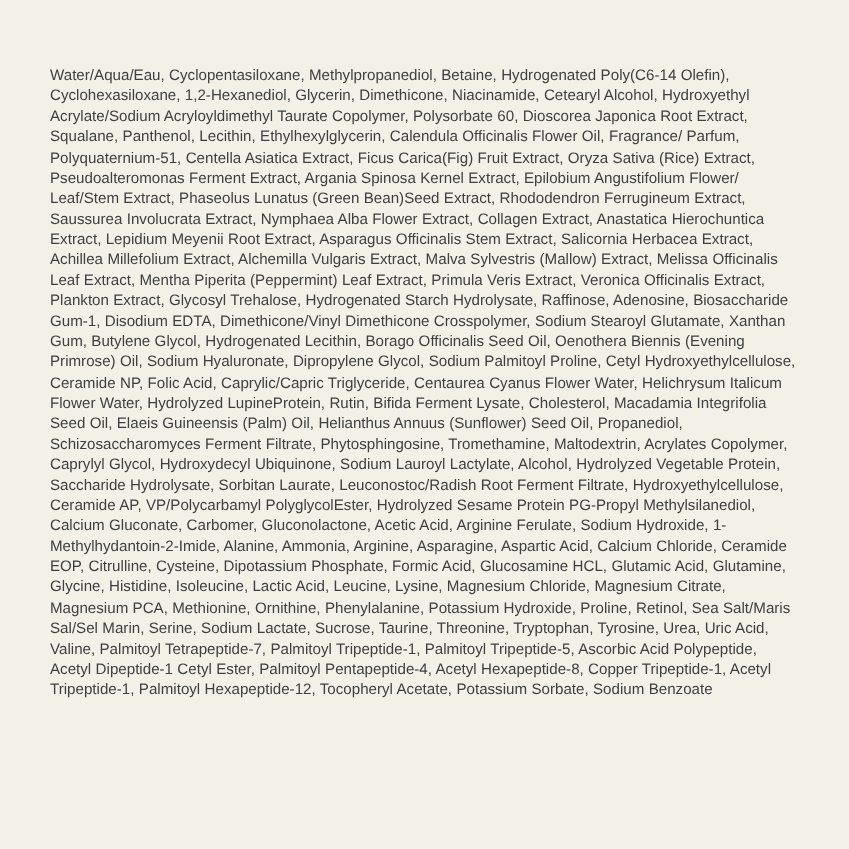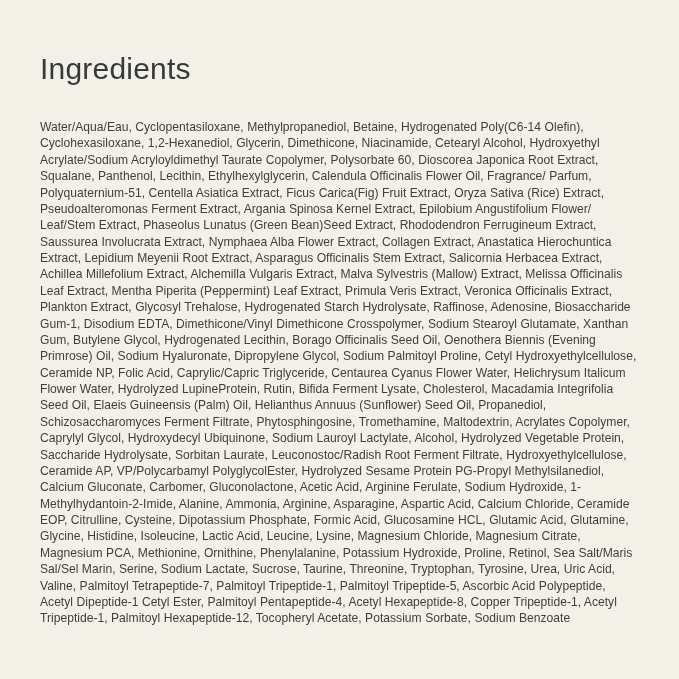--- a/index.html
+++ b/index.html
@@ -36,15 +36,14 @@
     text-align: left;
     word-spacing: 0.1px;
     letter-spacing: 0.01px;
     max-width: 600px;
   }
 </style>
 </head>
 <body>
 
 <div class="page">
-  <h1 class="title">Ingredients</h1>
   <div class="ingredients-body">Water/Aqua/Eau, Cyclopentasiloxane, Methylpropanediol, Betaine, Hydrogenated Poly(C6-14 Olefin), Cyclohexasiloxane, 1,2-Hexanediol, Glycerin, Dimethicone, Niacinamide, Cetearyl Alcohol, Hydroxyethyl Acrylate/Sodium Acryloyldimethyl Taurate Copolymer, Polysorbate 60, Dioscorea Japonica Root Extract, Squalane, Panthenol, Lecithin, Ethylhexylglycerin, Calendula Officinalis Flower Oil, Fragrance/ Parfum, Polyquaternium-51, Centella Asiatica Extract, Ficus Carica(Fig) Fruit Extract, Oryza Sativa (Rice) Extract, Pseudoalteromonas Ferment Extract, Argania Spinosa Kernel Extract, Epilobium Angustifolium Flower/ Leaf/Stem Extract, Phaseolus Lunatus (Green Bean)Seed Extract, Rhododendron Ferrugineum Extract, Saussurea Involucrata Extract, Nymphaea Alba Flower Extract, Collagen Extract, Anastatica Hierochuntica Extract, Lepidium Meyenii Root Extract, Asparagus Officinalis Stem Extract, Salicornia Herbacea Extract, Achillea Millefolium Extract, Alchemilla Vulgaris Extract, Malva Sylvestris (Mallow) Extract, Melissa Officinalis Leaf Extract, Mentha Piperita (Peppermint) Leaf Extract, Primula Veris Extract, Veronica Officinalis Extract, Plankton Extract, Glycosyl Trehalose, Hydrogenated Starch Hydrolysate, Raffinose, Adenosine, Biosaccharide Gum-1, Disodium EDTA, Dimethicone/Vinyl Dimethicone Crosspolymer, Sodium Stearoyl Glutamate, Xanthan Gum, Butylene Glycol, Hydrogenated Lecithin, Borago Officinalis Seed Oil, Oenothera Biennis (Evening Primrose) Oil, Sodium Hyaluronate, Dipropylene Glycol, Sodium Palmitoyl Proline, Cetyl Hydroxyethylcellulose, Ceramide NP, Folic Acid, Caprylic/Capric Triglyceride, Centaurea Cyanus Flower Water, Helichrysum Italicum Flower Water, Hydrolyzed LupineProtein, Rutin, Bifida Ferment Lysate, Cholesterol, Macadamia Integrifolia Seed Oil, Elaeis Guineensis (Palm) Oil, Helianthus Annuus (Sunflower) Seed Oil, Propanediol, Schizosaccharomyces Ferment Filtrate, Phytosphingosine, Tromethamine, Maltodextrin, Acrylates Copolymer, Caprylyl Glycol, Hydroxydecyl Ubiquinone, Sodium Lauroyl Lactylate, Alcohol, Hydrolyzed Vegetable Protein, Saccharide Hydrolysate, Sorbitan Laurate, Leuconostoc/Radish Root Ferment Filtrate, Hydroxyethylcellulose, Ceramide AP, VP/Polycarbamyl PolyglycolEster, Hydrolyzed Sesame Protein PG-Propyl Methylsilanediol, Calcium Gluconate, Carbomer, Gluconolactone, Acetic Acid, Arginine Ferulate, Sodium Hydroxide, 1-Methylhydantoin-2-Imide, Alanine, Ammonia, Arginine, Asparagine, Aspartic Acid, Calcium Chloride, Ceramide EOP, Citrulline, Cysteine, Dipotassium Phosphate, Formic Acid, Glucosamine HCL, Glutamic Acid, Glutamine, Glycine, Histidine, Isoleucine, Lactic Acid, Leucine, Lysine, Magnesium Chloride, Magnesium Citrate, Magnesium PCA, Methionine, Ornithine, Phenylalanine, Potassium Hydroxide, Proline, Retinol, Sea Salt/Maris Sal/Sel Marin, Serine, Sodium Lactate, Sucrose, Taurine, Threonine, Tryptophan, Tyrosine, Urea, Uric Acid, Valine, Palmitoyl Tetrapeptide-7, Palmitoyl Tripeptide-1, Palmitoyl Tripeptide-5, Ascorbic Acid Polypeptide, Acetyl Dipeptide-1 Cetyl Ester, Palmitoyl Pentapeptide-4, Acetyl Hexapeptide-8, Copper Tripeptide-1, Acetyl Tripeptide-1, Palmitoyl Hexapeptide-12, Tocopheryl Acetate, Potassium Sorbate, Sodium Benzoate</div>
 </div>
 
 </body></html>

